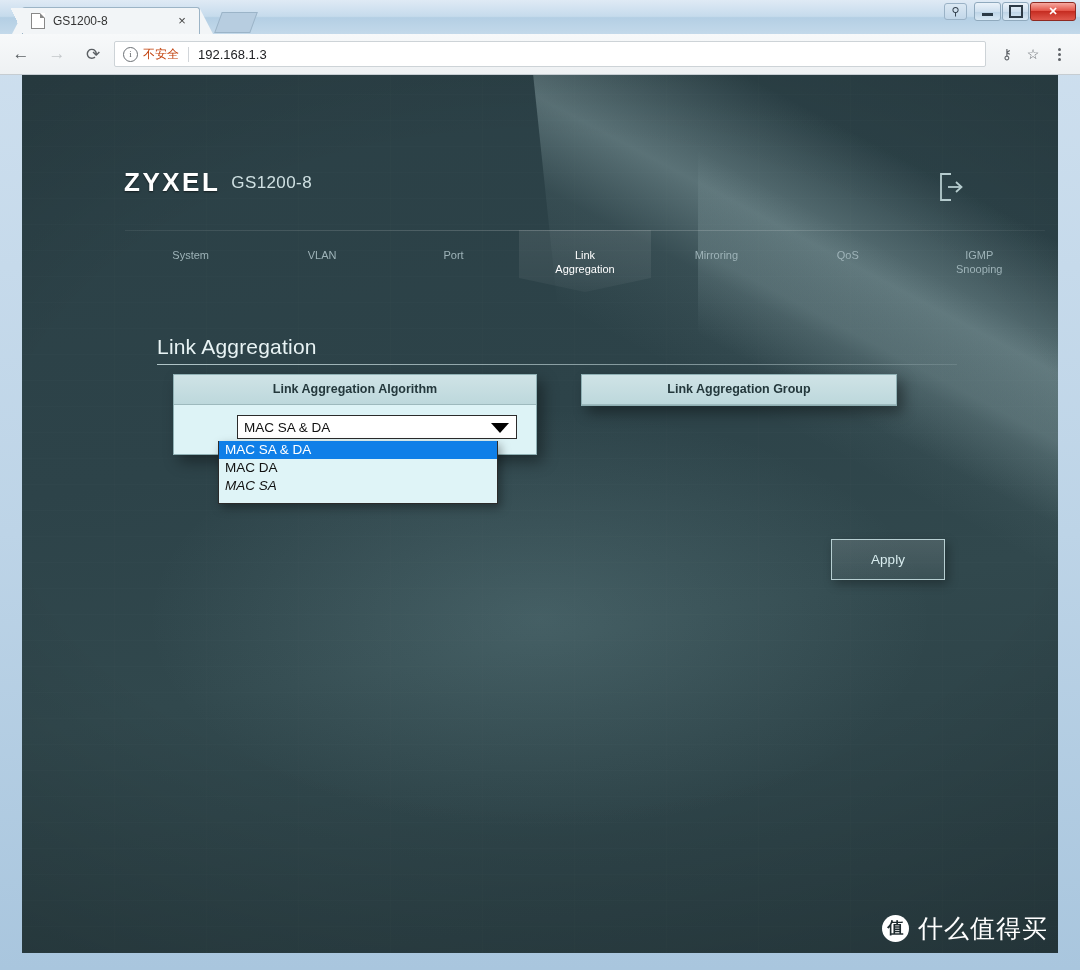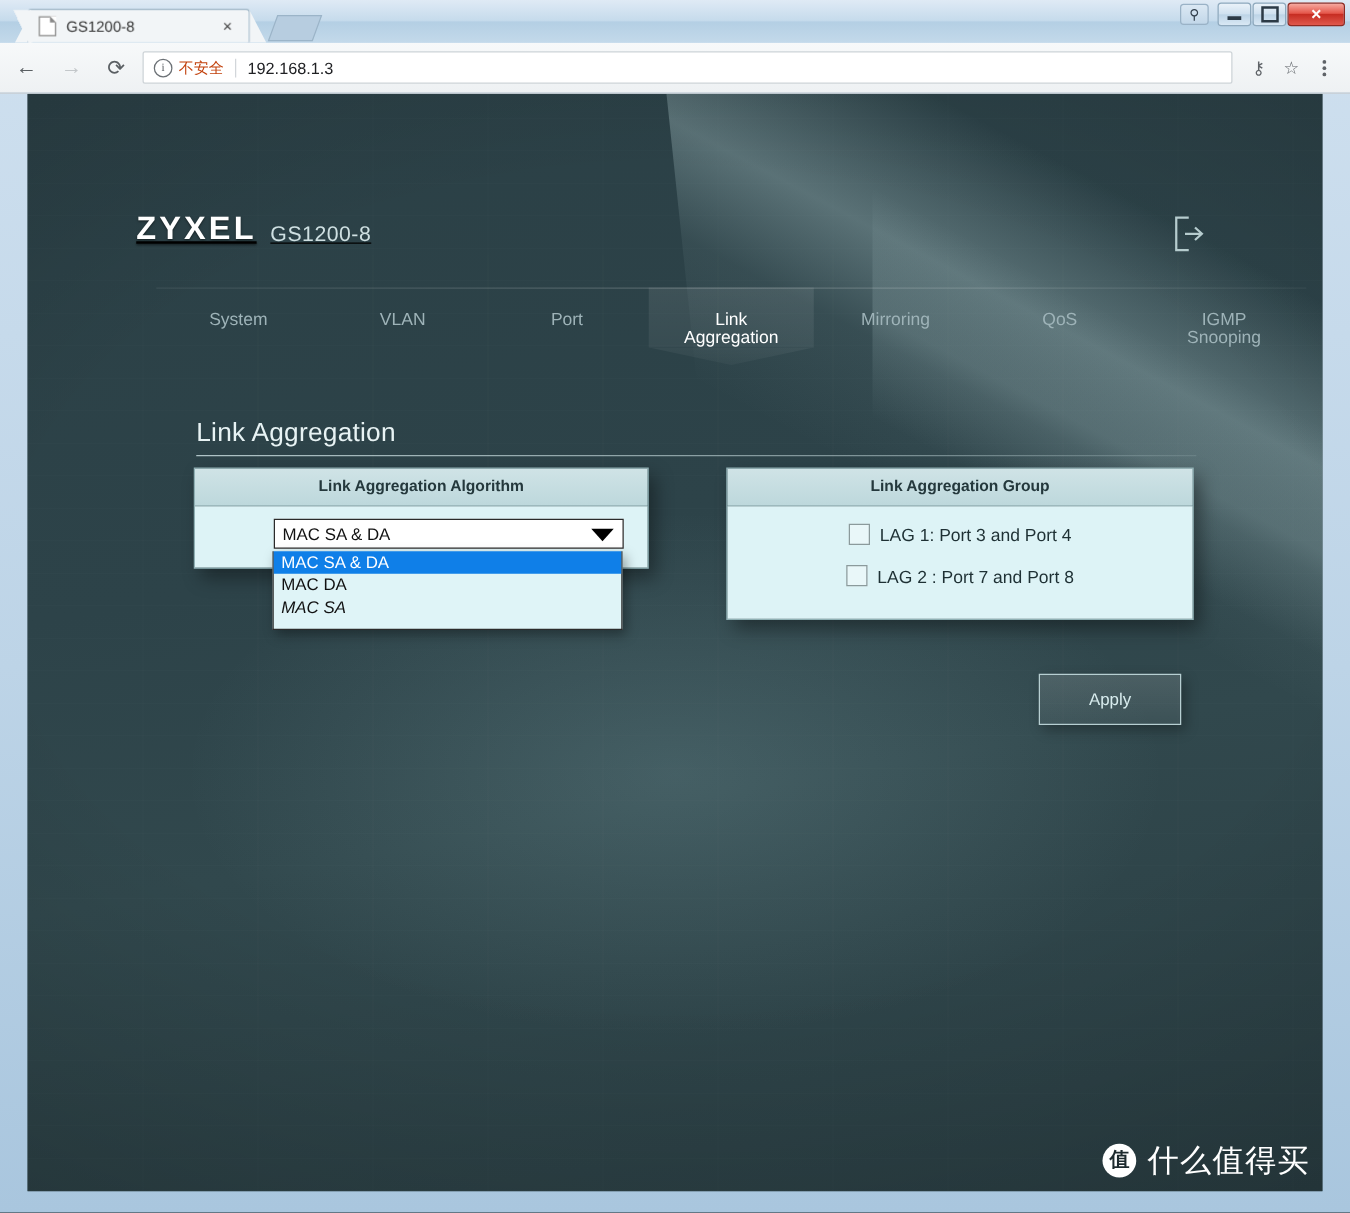--- a/index.html
+++ b/index.html
@@ -132,41 +132,41 @@
     position:absolute;inset:0;pointer-events:none;opacity:.5;
     background-image:
       repeating-linear-gradient(0deg, rgba(255,255,255,0.022) 0px, rgba(255,255,255,0.022) 1px, transparent 1px, transparent 26px),
       repeating-linear-gradient(90deg, rgba(255,255,255,0.018) 0px, rgba(255,255,255,0.018) 1px, transparent 1px, transparent 92px);
   }
   #bg-vig{
     position:absolute;inset:0;pointer-events:none;
     background:radial-gradient(ellipse 120% 90% at 50% 45%, rgba(0,0,0,0) 42%, rgba(0,0,0,0.30) 100%);
   }
   
-  #brand{position:absolute;left:87px;top:92px;display:flex;align-items:flex-end;text-decoration:underline;}
+  #brand{position:absolute;left:102px;top:92px;display:flex;align-items:center;}
   .zy-logo{
     font-size:26px;font-weight:bold;letter-spacing:2.5px;color:#ffffff;
     text-shadow:0 1px 2px rgba(0,0,0,.55);
   }
   .zy-model{font-size:17px;color:#cfe0e2;margin-left:11px;letter-spacing:.4px;}
   #logout-icon{
     position:absolute;left:914px;top:96px;width:30px;height:32px;cursor:pointer;
   }
   
   #navbar{
     position:absolute;left:103px;top:81px;width:920px;height:125px;
   }
   .nav-line{
     position:absolute;left:0;top:74px;width:920px;height:1px;
     background:linear-gradient(90deg,rgba(255,255,255,.07),rgba(255,255,255,.20),rgba(255,255,255,.05));
   }
   .tabs{position:absolute;left:0;top:74px;width:920px;display:flex;}
   .tab{
     flex:1;text-align:center;padding-top:18px;height:48px;
-    font-size:14px;color:#9eb3b8;line-height:14px;cursor:pointer;
+    font-size:11px;color:#9eb3b8;line-height:14px;cursor:pointer;
     position:relative;box-sizing:border-box;
   }
   .tab span{display:block;}
   .tab.active{
     color:#ffffff;
     background:linear-gradient(180deg,rgba(255,255,255,.085) 0%,rgba(255,255,255,.055) 100%);
   }
   .tab.active:after{
     content:"";position:absolute;left:0;bottom:-14px;width:100%;height:14px;
     background:linear-gradient(180deg,rgba(255,255,255,.055),rgba(255,255,255,.03));
@@ -187,23 +187,23 @@
     box-shadow:6px 7px 14px rgba(0,0,0,.38);
     box-sizing:border-box;
   }
   .panel-head{
     background:linear-gradient(180deg,#cfe3e6 0%,#bdd8dc 100%);
     border-bottom:1px solid #9db9bd;
     text-align:center;font-size:12.5px;font-weight:bold;color:#24383c;
     padding:7px 0 8px;
   }
   .panel-body{background:#ddf3f6;}
-  #panel-algo{left:133px;top:299px;width:364px;}
+  #panel-algo{left:151px;top:299px;width:364px;}
   #panel-algo .panel-body{height:49px;position:relative;}
-  #panel-group{left:559px;top:299px;width:374px;}
+  #panel-group{left:559px;top:299px;width:316px;}
   #panel-group .panel-body{height:82px;padding-top:8px;}
   
   #algo-select{
     position:absolute;left:63px;top:10px;width:280px;height:24px;
     background:#ffffff;border:1px solid #2b2b2b;
     box-sizing:border-box;display:flex;align-items:center;
     font-size:13.5px;color:#111;padding-left:6px;cursor:pointer;z-index:3;
   }
   #algo-select .caret{
     position:absolute;right:7px;top:7px;
@@ -369,30 +369,20 @@
     </div>
 
     <div id="algo-list">
       <div class="opt sel">MAC SA &amp; DA</div>
       <div class="opt">MAC DA</div>
       <div class="opt pad">MAC SA</div>
     </div>
 
     <div class="panel" id="panel-group">
       <div class="panel-head">Link Aggregation Group</div>
-      <div class="panel-body">
-        <div class="cb-row">
-          <span class="cbox"></span>
-          <span class="cb-label">LAG 1: Port 3 and Port 4</span>
-        </div>
-        <div class="cb-row second">
-          <span class="cbox"></span>
-          <span class="cb-label">LAG 2 : Port 7 and Port 8</span>
-        </div>
-      </div>
     </div>
 
     <div id="apply-button">Apply</div>
 
     <div id="watermark">
       <span id="wm-logo">值</span>
       <span id="wm-text">什么值得买</span>
     </div>
   </div>
 

